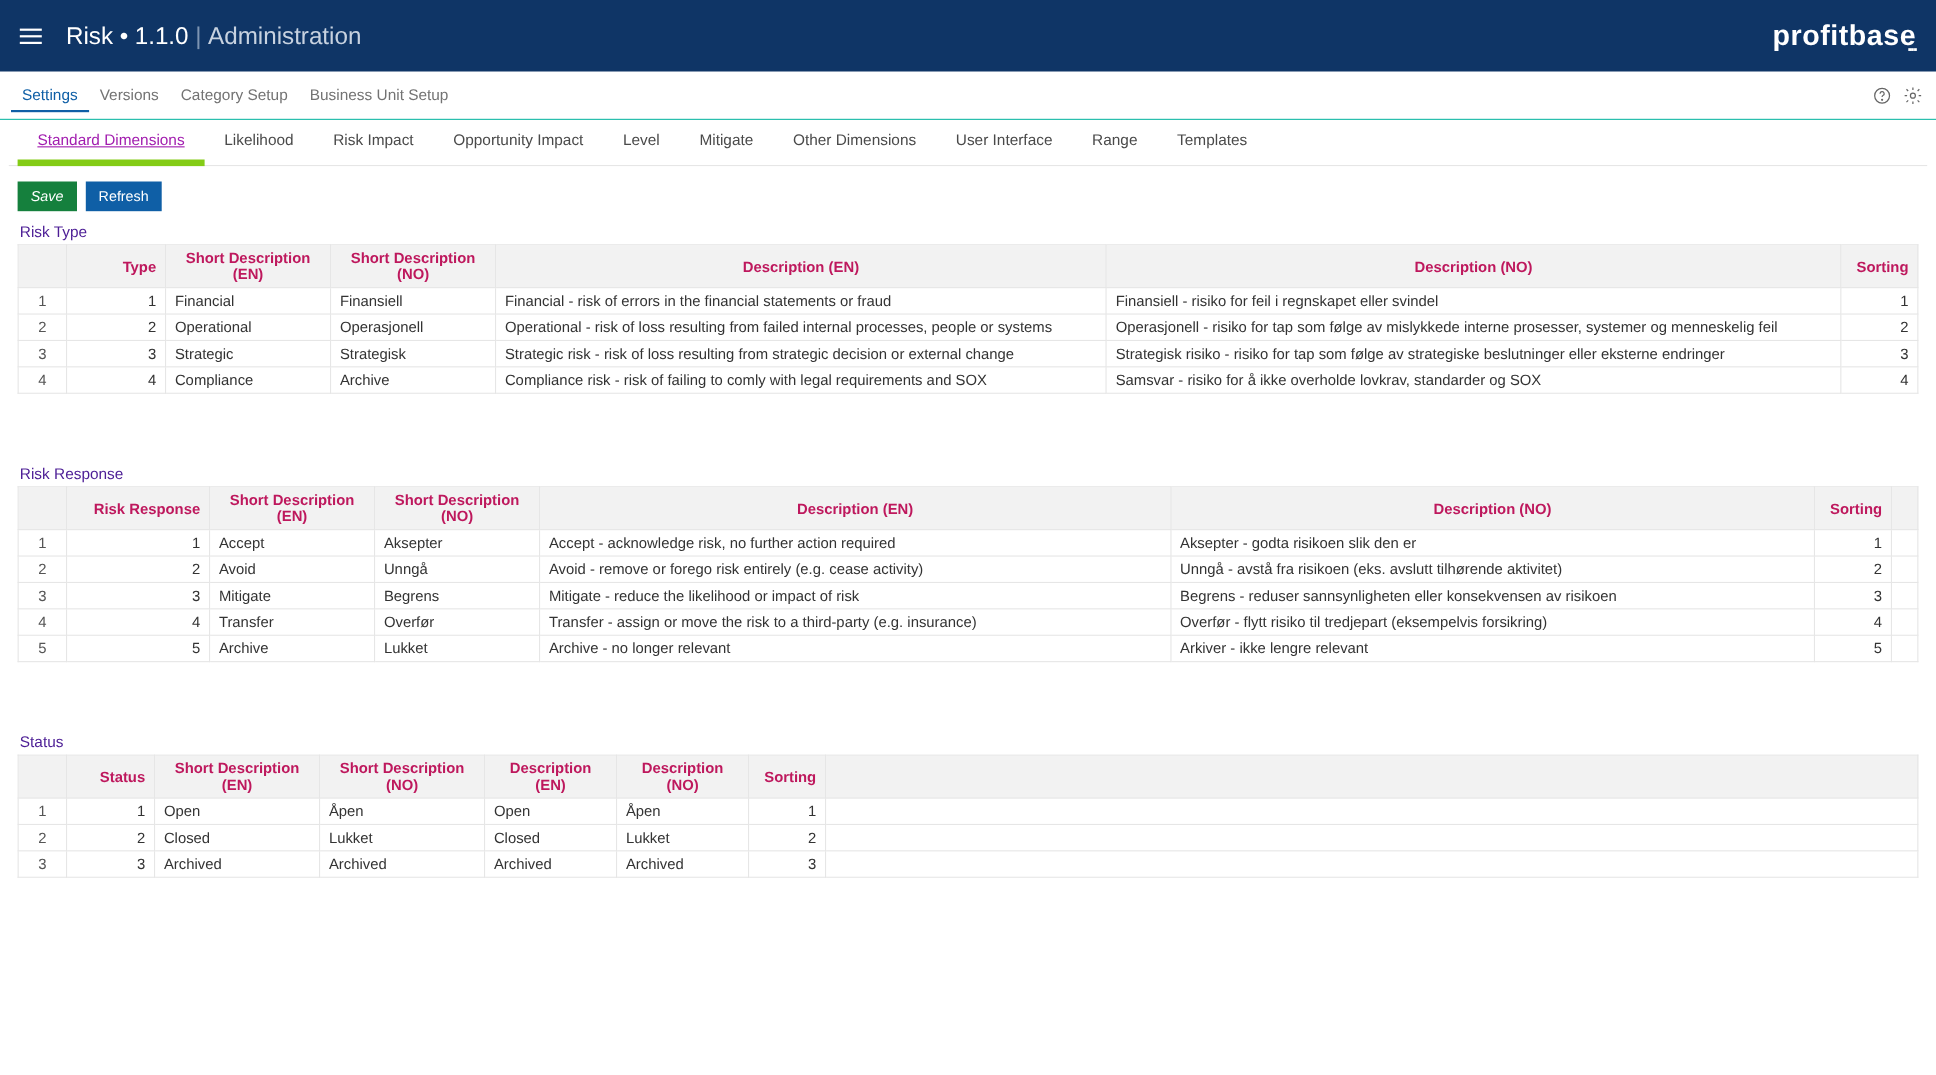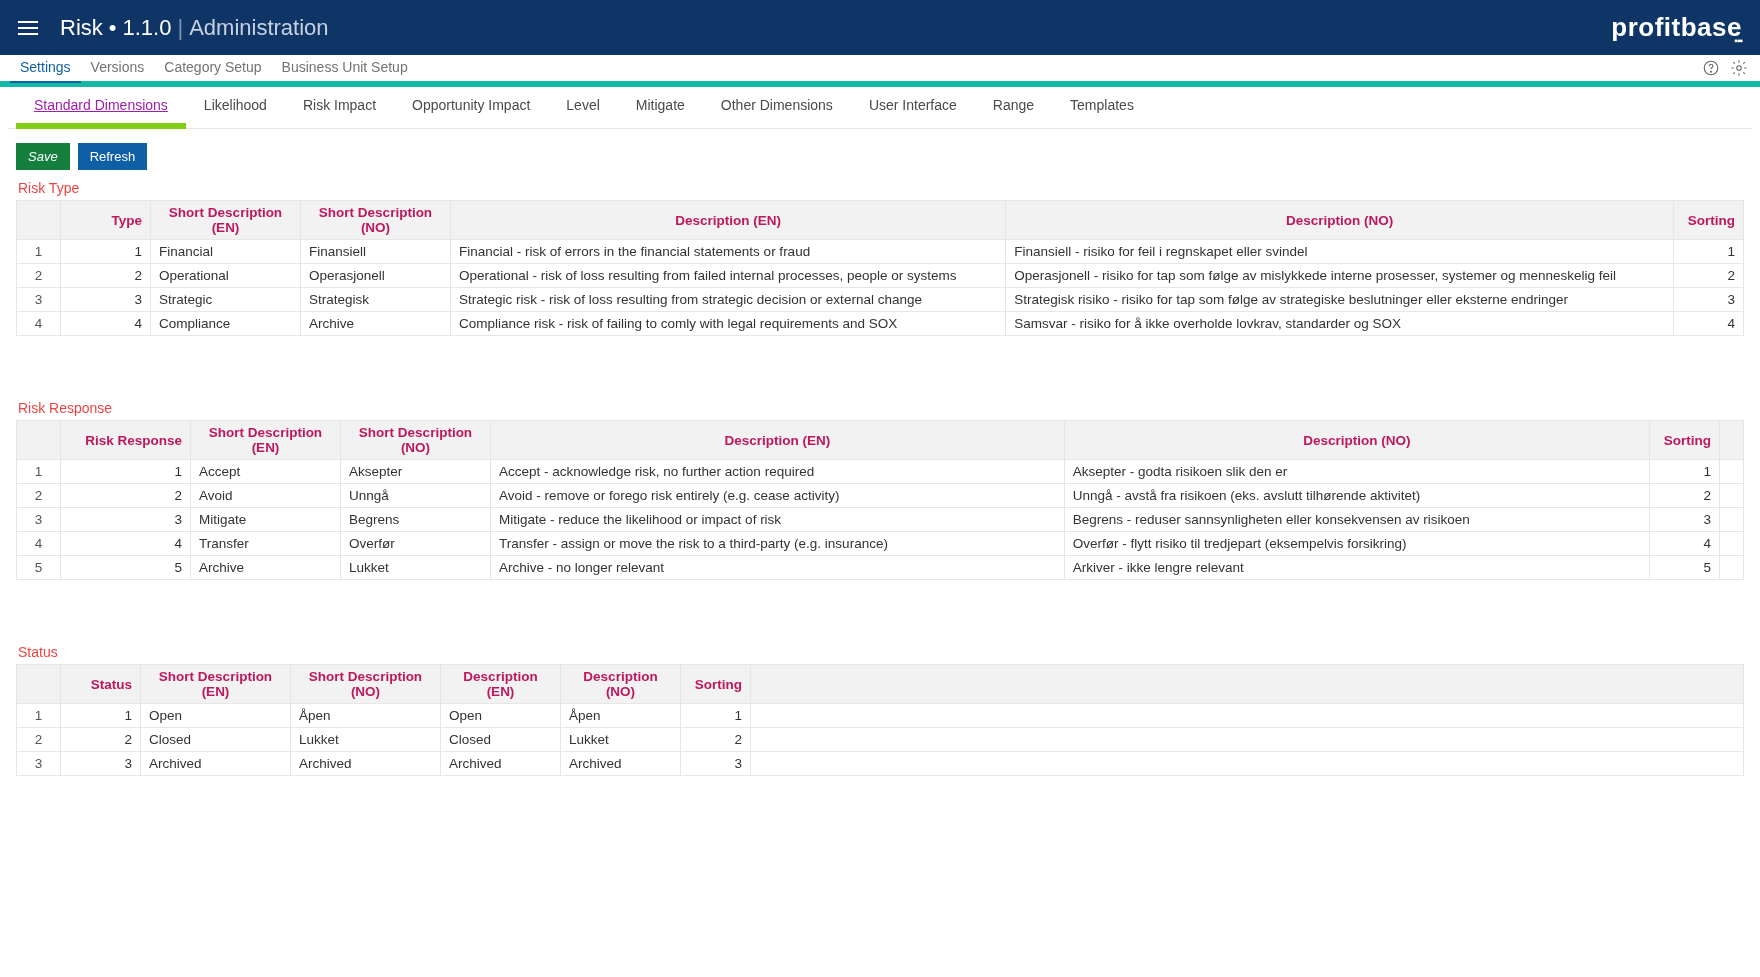--- a/index.html
+++ b/index.html
@@ -1,50 +1,50 @@
 <!DOCTYPE html>
 <html><head>
 <meta charset="utf-8">
 <style>
   * { box-sizing: border-box; }
   html, body { margin: 0; padding: 0; font-family: "Segoe UI", Arial, sans-serif; font-size: 14px; color: #333; background: #fff; }
   
   
-  .top-bar { background: #0f3566; color: #fff; height: 55px; display: flex; align-items: center; padding: 0 18px; }
+  .top-bar { background: #0f3566; color: #fff; height: 65px; display: flex; align-items: center; padding: 0 18px; }
   .hamburger { display: inline-flex; flex-direction: column; gap: 4px; cursor: pointer; margin-right: 22px; }
   .hamburger span { width: 20px; height: 2px; background: #fff; display: block; }
   .title-group { display: flex; align-items: baseline; gap: 6px; font-size: 22px; }
   .title-main { font-weight: 400; }
   .title-dot { color: #fff; }
   .title-ver { font-weight: 400; }
   .title-sep { color: #7d94b2; font-weight: 300; }
   .title-sub { color: #c7d2e0; font-weight: 300; }
   .brand { margin-left: auto; font-weight: 700; font-size: 26px; letter-spacing: 0.5px; font-family: "Segoe UI", sans-serif; position: relative; }
   .brand-dots { font-size: 10px; letter-spacing: -1px; color:#fff; position:absolute; bottom:-3px; right:0;}
   
   
-  .nav-row { display: flex; align-items: center; border-bottom: 6px solid #14b8a6; padding: 0 10px; height: 32px; }
+  .nav-row { display: flex; align-items: center; border-bottom: 1px solid #14b8a6; padding: 0 10px; height: 44px; }
   .nav-row .nav-item { padding: 6px 10px; color: #737373; cursor: pointer; font-size: 14px; }
   .nav-row .nav-item.active { color: #0f5fa6; border-bottom: 2px solid #0f5fa6; font-weight: 400; }
   .nav-row .spacer { flex: 1; }
   .nav-row .icon-btn { width: 22px; height: 22px; display: flex; align-items: center; justify-content: center; color: #666; cursor: pointer; margin-left: 6px; }
   
   
   .tab-row { display: flex; padding: 0 8px; border-bottom: 1px solid #e6e6e6; margin: 0 8px; }
   .tab-row .tab-item { padding: 10px 18px; color: #4a4a4a; cursor: pointer; font-size: 14px; }
   .tab-row .tab-item.active { color: #a21caf; border-bottom: 6px solid #84cc16; margin-bottom: -1px; text-decoration: underline; }
   
   
   .content { padding: 8px 16px; }
   .btn-row { display: flex; gap: 8px; margin: 6px 0 10px 0; }
   .btn { padding: 6px 12px; font-size: 13px; cursor: pointer; border: none; color: #fff; }
   .btn.save { background: #15803d; font-style: italic; }
   .btn.refresh { background: #0f5fa6; }
   
-  .section-title { color: #ef4444; font-size: 14px; margin: 6px 0 4px 2px; }
+  .section-title { color: #4c1d95; font-size: 14px; margin: 6px 0 4px 2px; }
   
   table.grid { border-collapse: collapse; width: 100%; table-layout: auto; margin-bottom: 64px; }
   table.grid th, table.grid td { border: 1px solid #e6e6e6; padding: 4px 8px; font-size: 13.5px; height: 22px; }
   table.grid th { background: #f2f2f2; color: #be185d; font-weight: 600; text-align: center; }
   table.grid td { background: #fff; color: #333; }
   table.grid td.num { text-align: right; }
   table.grid th.num { text-align: right; }
   table.grid td.rownum { text-align: center; color: #555; background:#fff; width:40px; }
   table.grid th.rownum { background:#f2f2f2; width:40px; }
   

